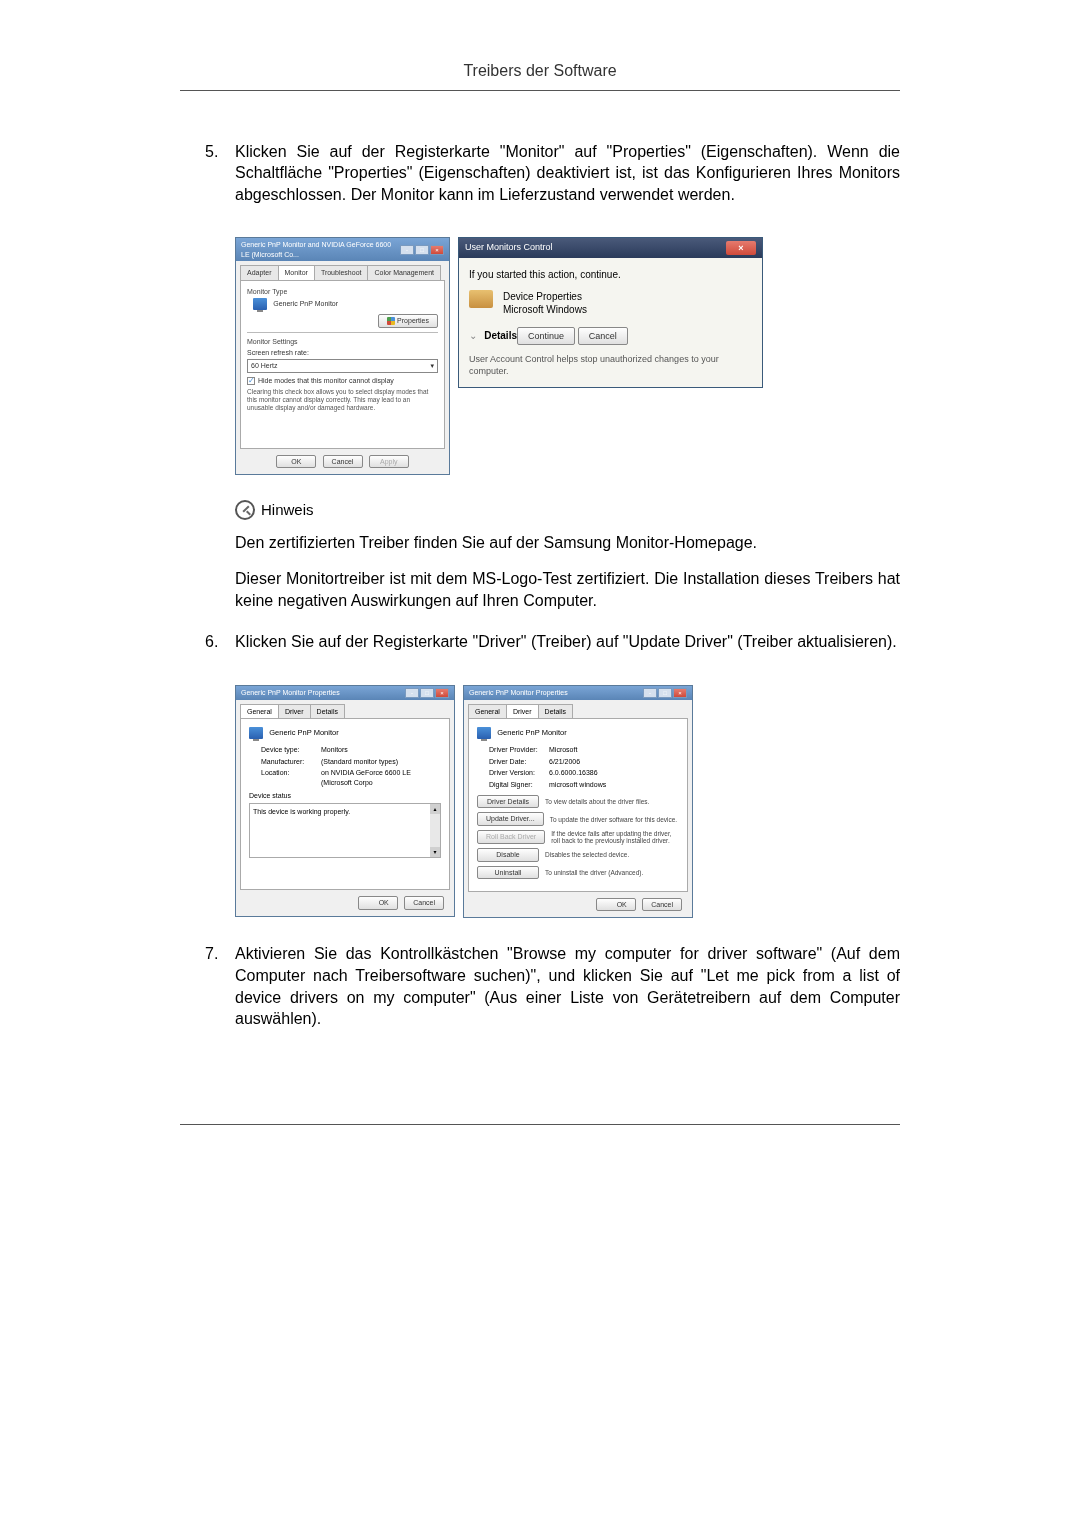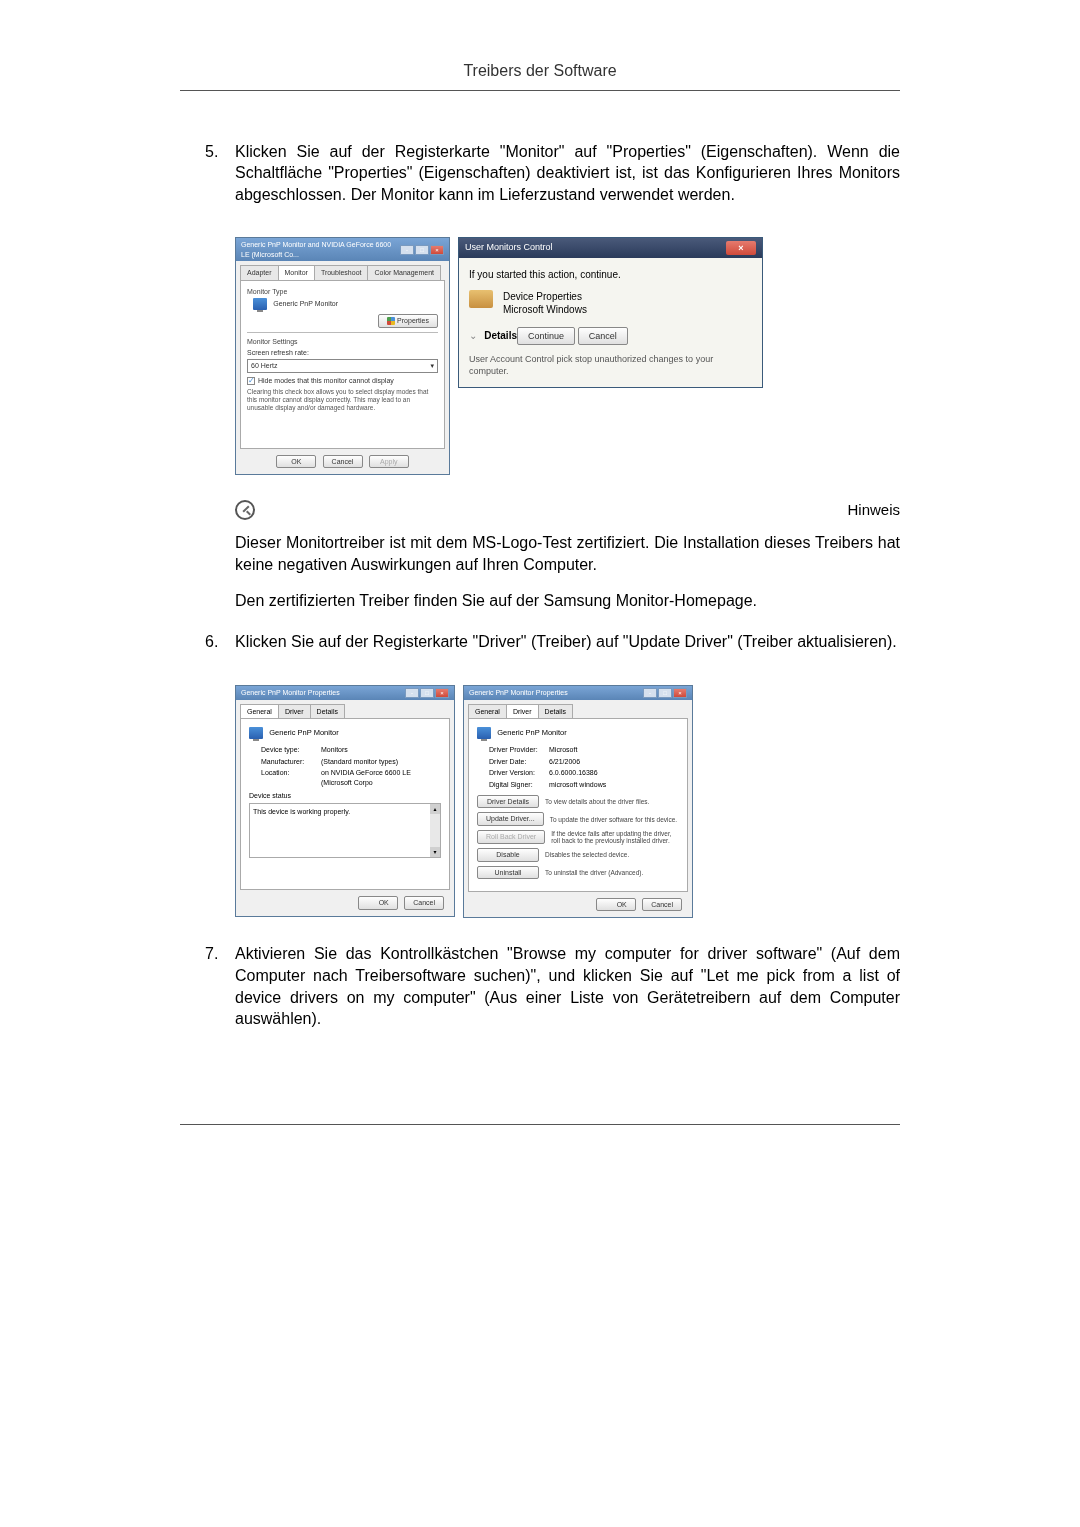--- a/index.html
+++ b/index.html
@@ -321,21 +321,20 @@
     
     .note-block {
       margin: 15px 0 20px 55px;
     }
     
     .note-header {
       display: flex;
       align-items: center;
       gap: 6px;
       margin-bottom: 12px;
-      justify-content: space-between;
     }
     
     .note-icon {
       width: 20px;
       height: 20px;
       border: 2px solid #555;
       border-radius: 50%;
       position: relative;
     }
     
@@ -540,32 +539,32 @@
       <div class="uac-details-row">
         <div>
           <span class="uac-details-arrow">⌄</span>
           <span style="font-weight:bold; font-size:10px;">Details</span>
         </div>
         <div>
           <span class="mini-btn" style="font-size:9px; padding:2px 10px;">Continue</span>
           <span class="mini-btn" style="font-size:9px; padding:2px 10px;">Cancel</span>
         </div>
       </div>
-      <div class="uac-footer">User Account Control pick stop unauthorized changes to your computer.</div>
+      <div class="uac-footer">User Account Control helps stop unauthorized changes to your computer.</div>
     </div>
   </div>
 </div>
 
 <div class="note-block">
   <div class="note-header">
     <div class="note-icon"></div>
     <div class="note-title">Hinweis</div>
   </div>
+  <p class="note-para">Den zertifizierten Treiber finden Sie auf der Samsung Monitor-Homepage.</p>
   <p class="note-para">Dieser Monitortreiber ist mit dem MS-Logo-Test zertifiziert. Die Installation dieses Treibers hat keine negativen Auswirkungen auf Ihren Computer.</p>
-  <p class="note-para">Den zertifizierten Treiber finden Sie auf der Samsung Monitor-Homepage.</p>
 </div>
 
 <div class="list-block">
   <div class="list-number">6.</div>
   <div class="list-content">
     <p>Klicken Sie auf der Registerkarte "Driver" (Treiber) auf "Update Driver" (Treiber aktualisieren).</p>
   </div>
 </div>
 
 <div class="screenshot-row">

